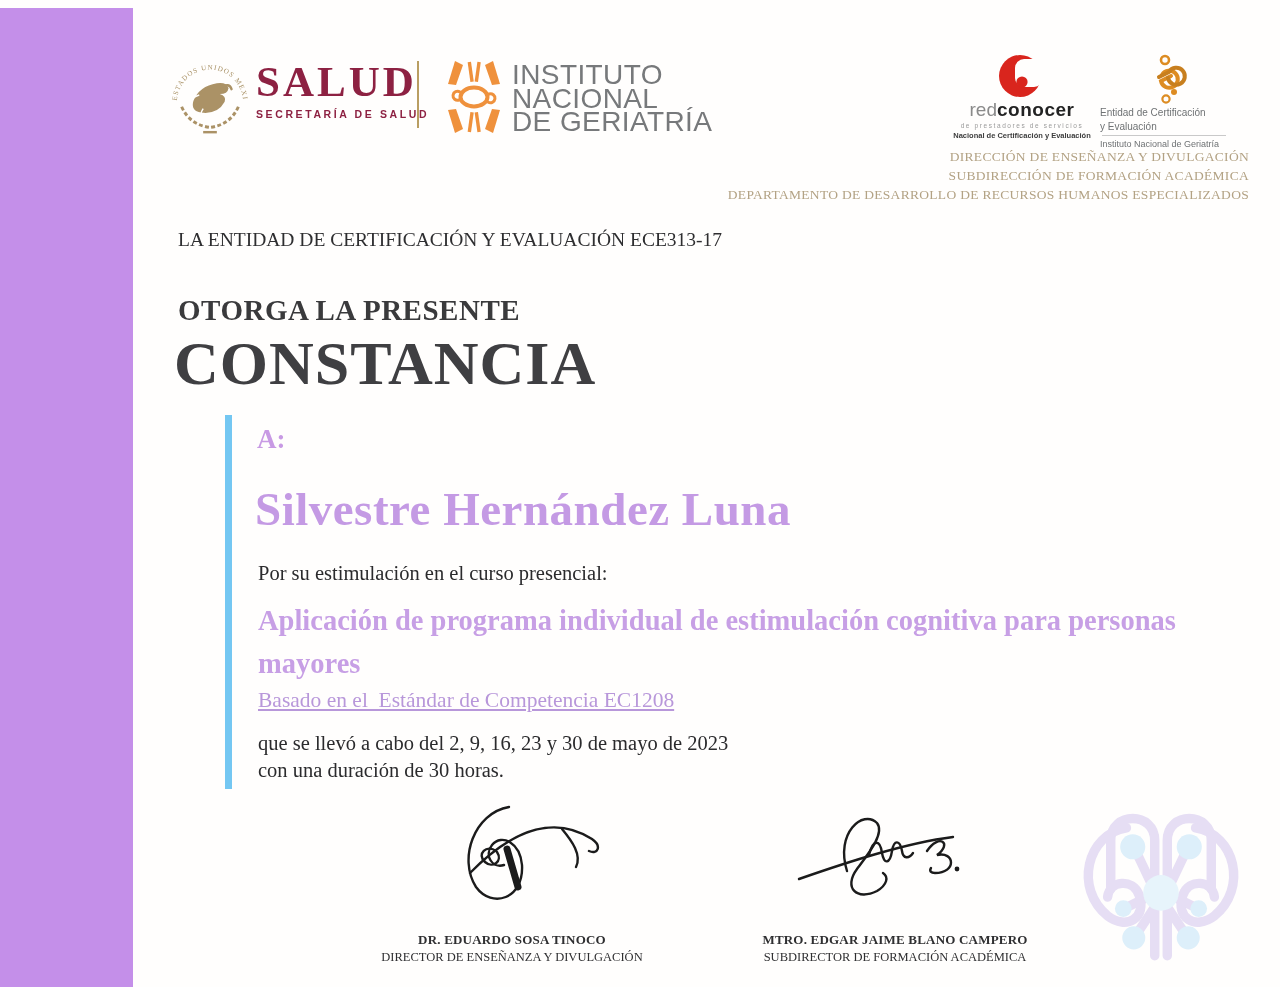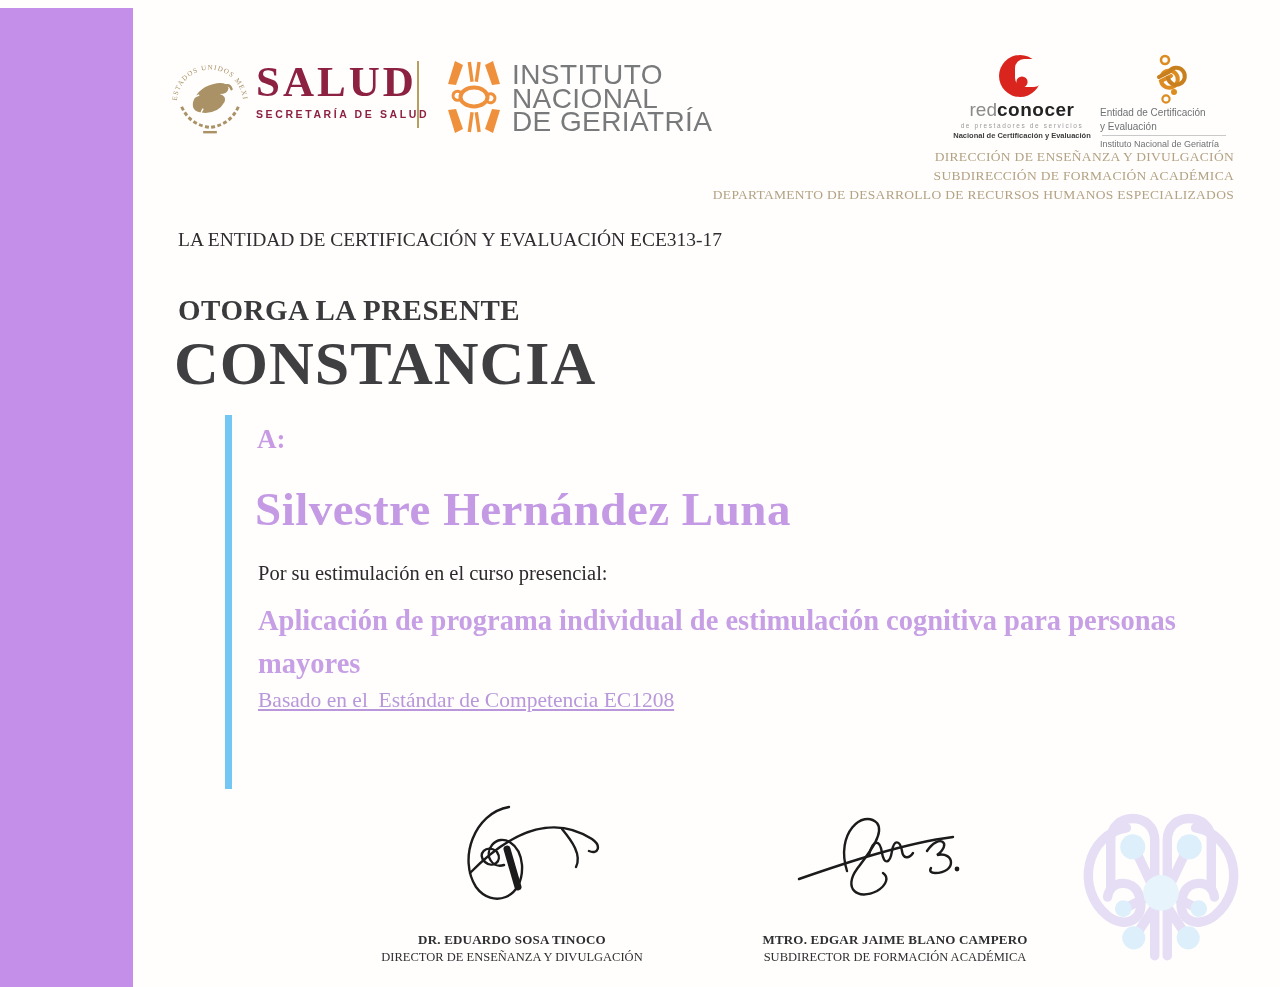--- a/index.html
+++ b/index.html
@@ -34,21 +34,21 @@
   .rc-subline{font-size:7.5px;color:#3c3c3c;font-weight:bold;margin-top:2px;}
 
   
   .ece{left:1100px;top:53px;width:128px;text-align:left;font-family:"Liberation Sans",sans-serif;color:#6f7274;}
   .ece svg{display:block;margin:0 auto;}
   .ece-l1{font-size:10px;line-height:11.5px;margin-top:2px;}
   .ece-rule{height:1px;background:#c9c9c9;margin:3px 2px;}
   .ece-l3{font-size:9px;line-height:10px;}
 
   
-  .dept{right:46px;top:148px;text-align:right;color:#b3a284;
+  .dept{right:31px;top:148px;text-align:right;color:#b3a284;
     font-size:13.5px;line-height:18.8px;letter-spacing:0.3px;}
 
   
   .issuer{left:178px;top:227px;font-size:19.5px;color:#2e2e30;line-height:25.5px;}
 
   .grant{left:178px;top:294px;font-size:29px;font-weight:bold;color:#3a3a3c;letter-spacing:0.5px;}
   .constancia{left:174px;top:328px;font-size:62px;font-weight:bold;color:#3f3f42;letter-spacing:1px;}
 
   .blue-bar{left:225px;top:415px;width:7px;height:374px;background:#74c7f2;}
 
@@ -161,20 +161,24 @@
   <div class="abs constancia">CONSTANCIA</div>
 
   <div class="abs blue-bar"></div>
 
   <div class="abs to-label">A:</div>
   <div class="abs recipient">Silvestre Hernández Luna</div>
   <div class="abs participation">Por su estimulación en el curso presencial:</div>
   <div class="abs course">Aplicación de programa individual de estimulación cognitiva para personas mayores</div>
   <div class="abs standard">Basado en el  Estándar de Competencia EC1208</div>
 
+  <div class="abs dates">
+    <div>que se llevó a cabo del 2, 9, 16, 23 y 30 de mayo de 2023</div>
+    <div>con una duración de 30 horas.</div>
+  </div>
 
   <div class="abs sig sig-left">
     <svg width="200" height="118" viewBox="0 0 200 118">
       <g fill="none" stroke="#1b1b1b" stroke-width="2.4" stroke-linecap="round">
         <path d="M97,14 C 62,20 46,66 64,94 C 80,116 112,106 110,72 C 108,50 90,40 80,52 C 72,62 80,76 92,72"></path>
         <path d="M84,58 c-9,-7 -20,3 -11,11 c8,7 18,-1 12,-10"></path>
         <path d="M95,56 L106,94" stroke-width="7"></path>
         <path d="M58,80 C 105,32 146,24 180,46 C 190,53 186,62 177,58"></path>
         <path d="M150,36 C 160,48 170,62 164,74"></path>
       </g>

